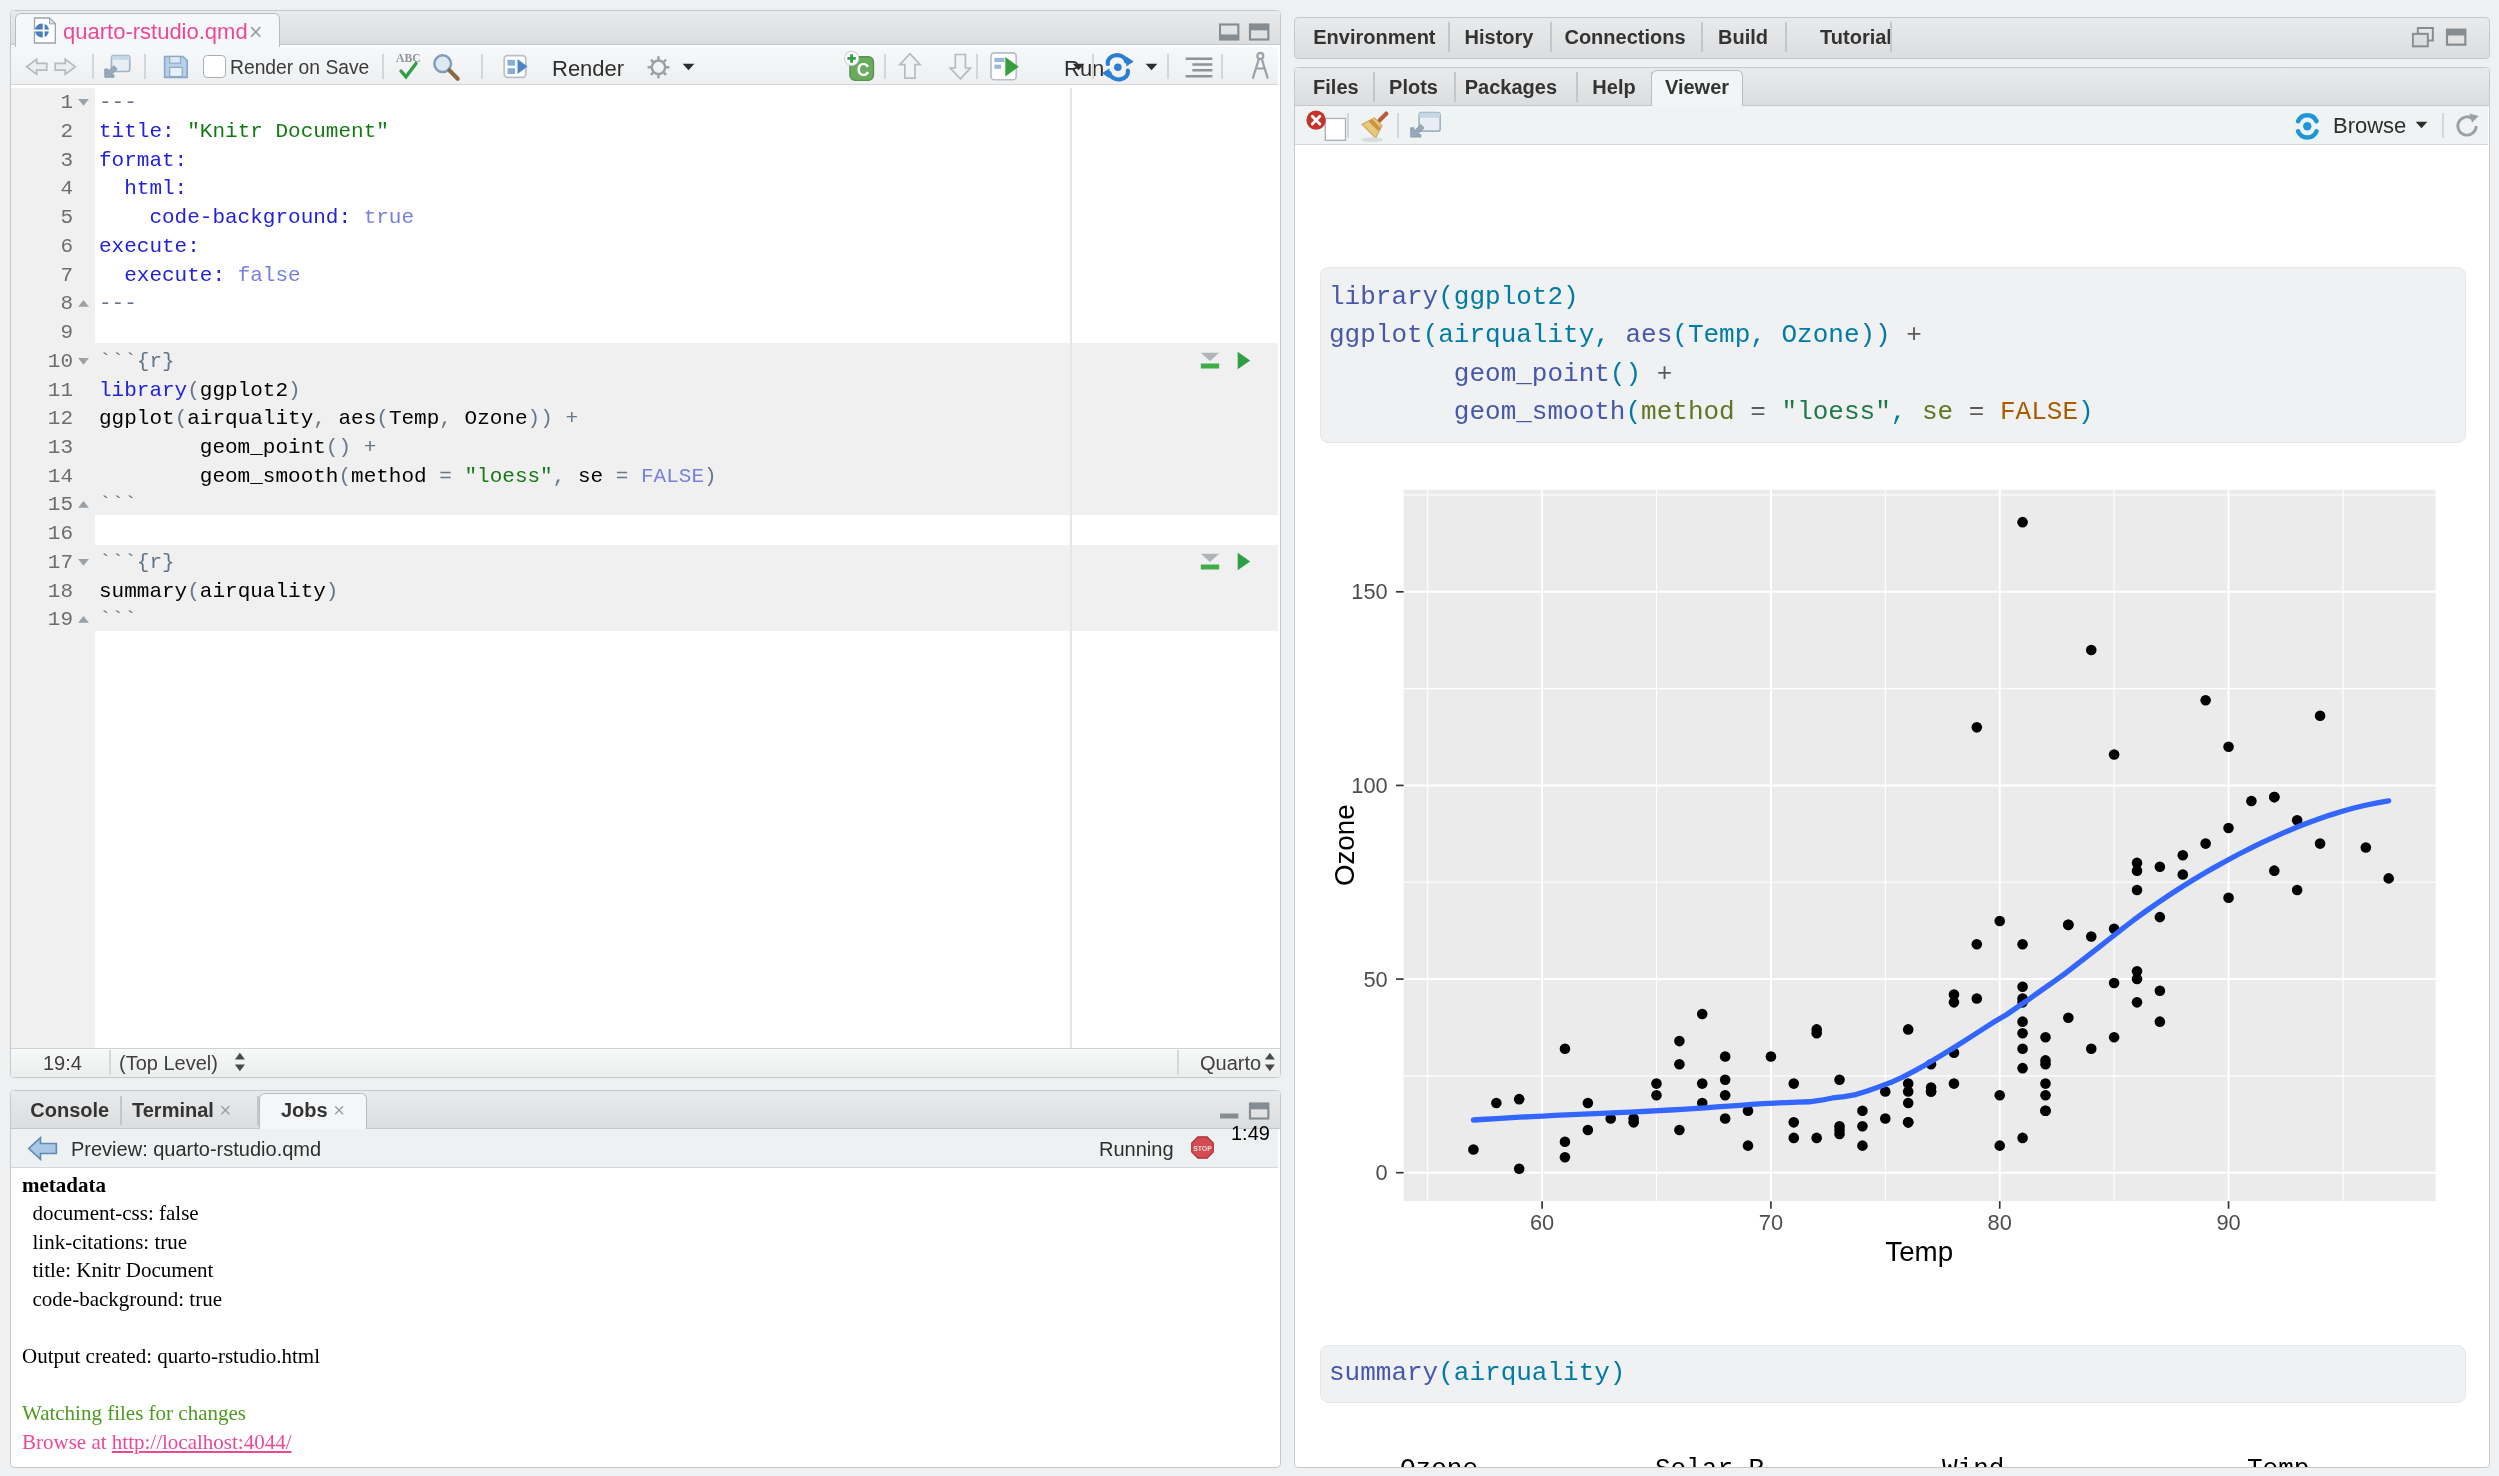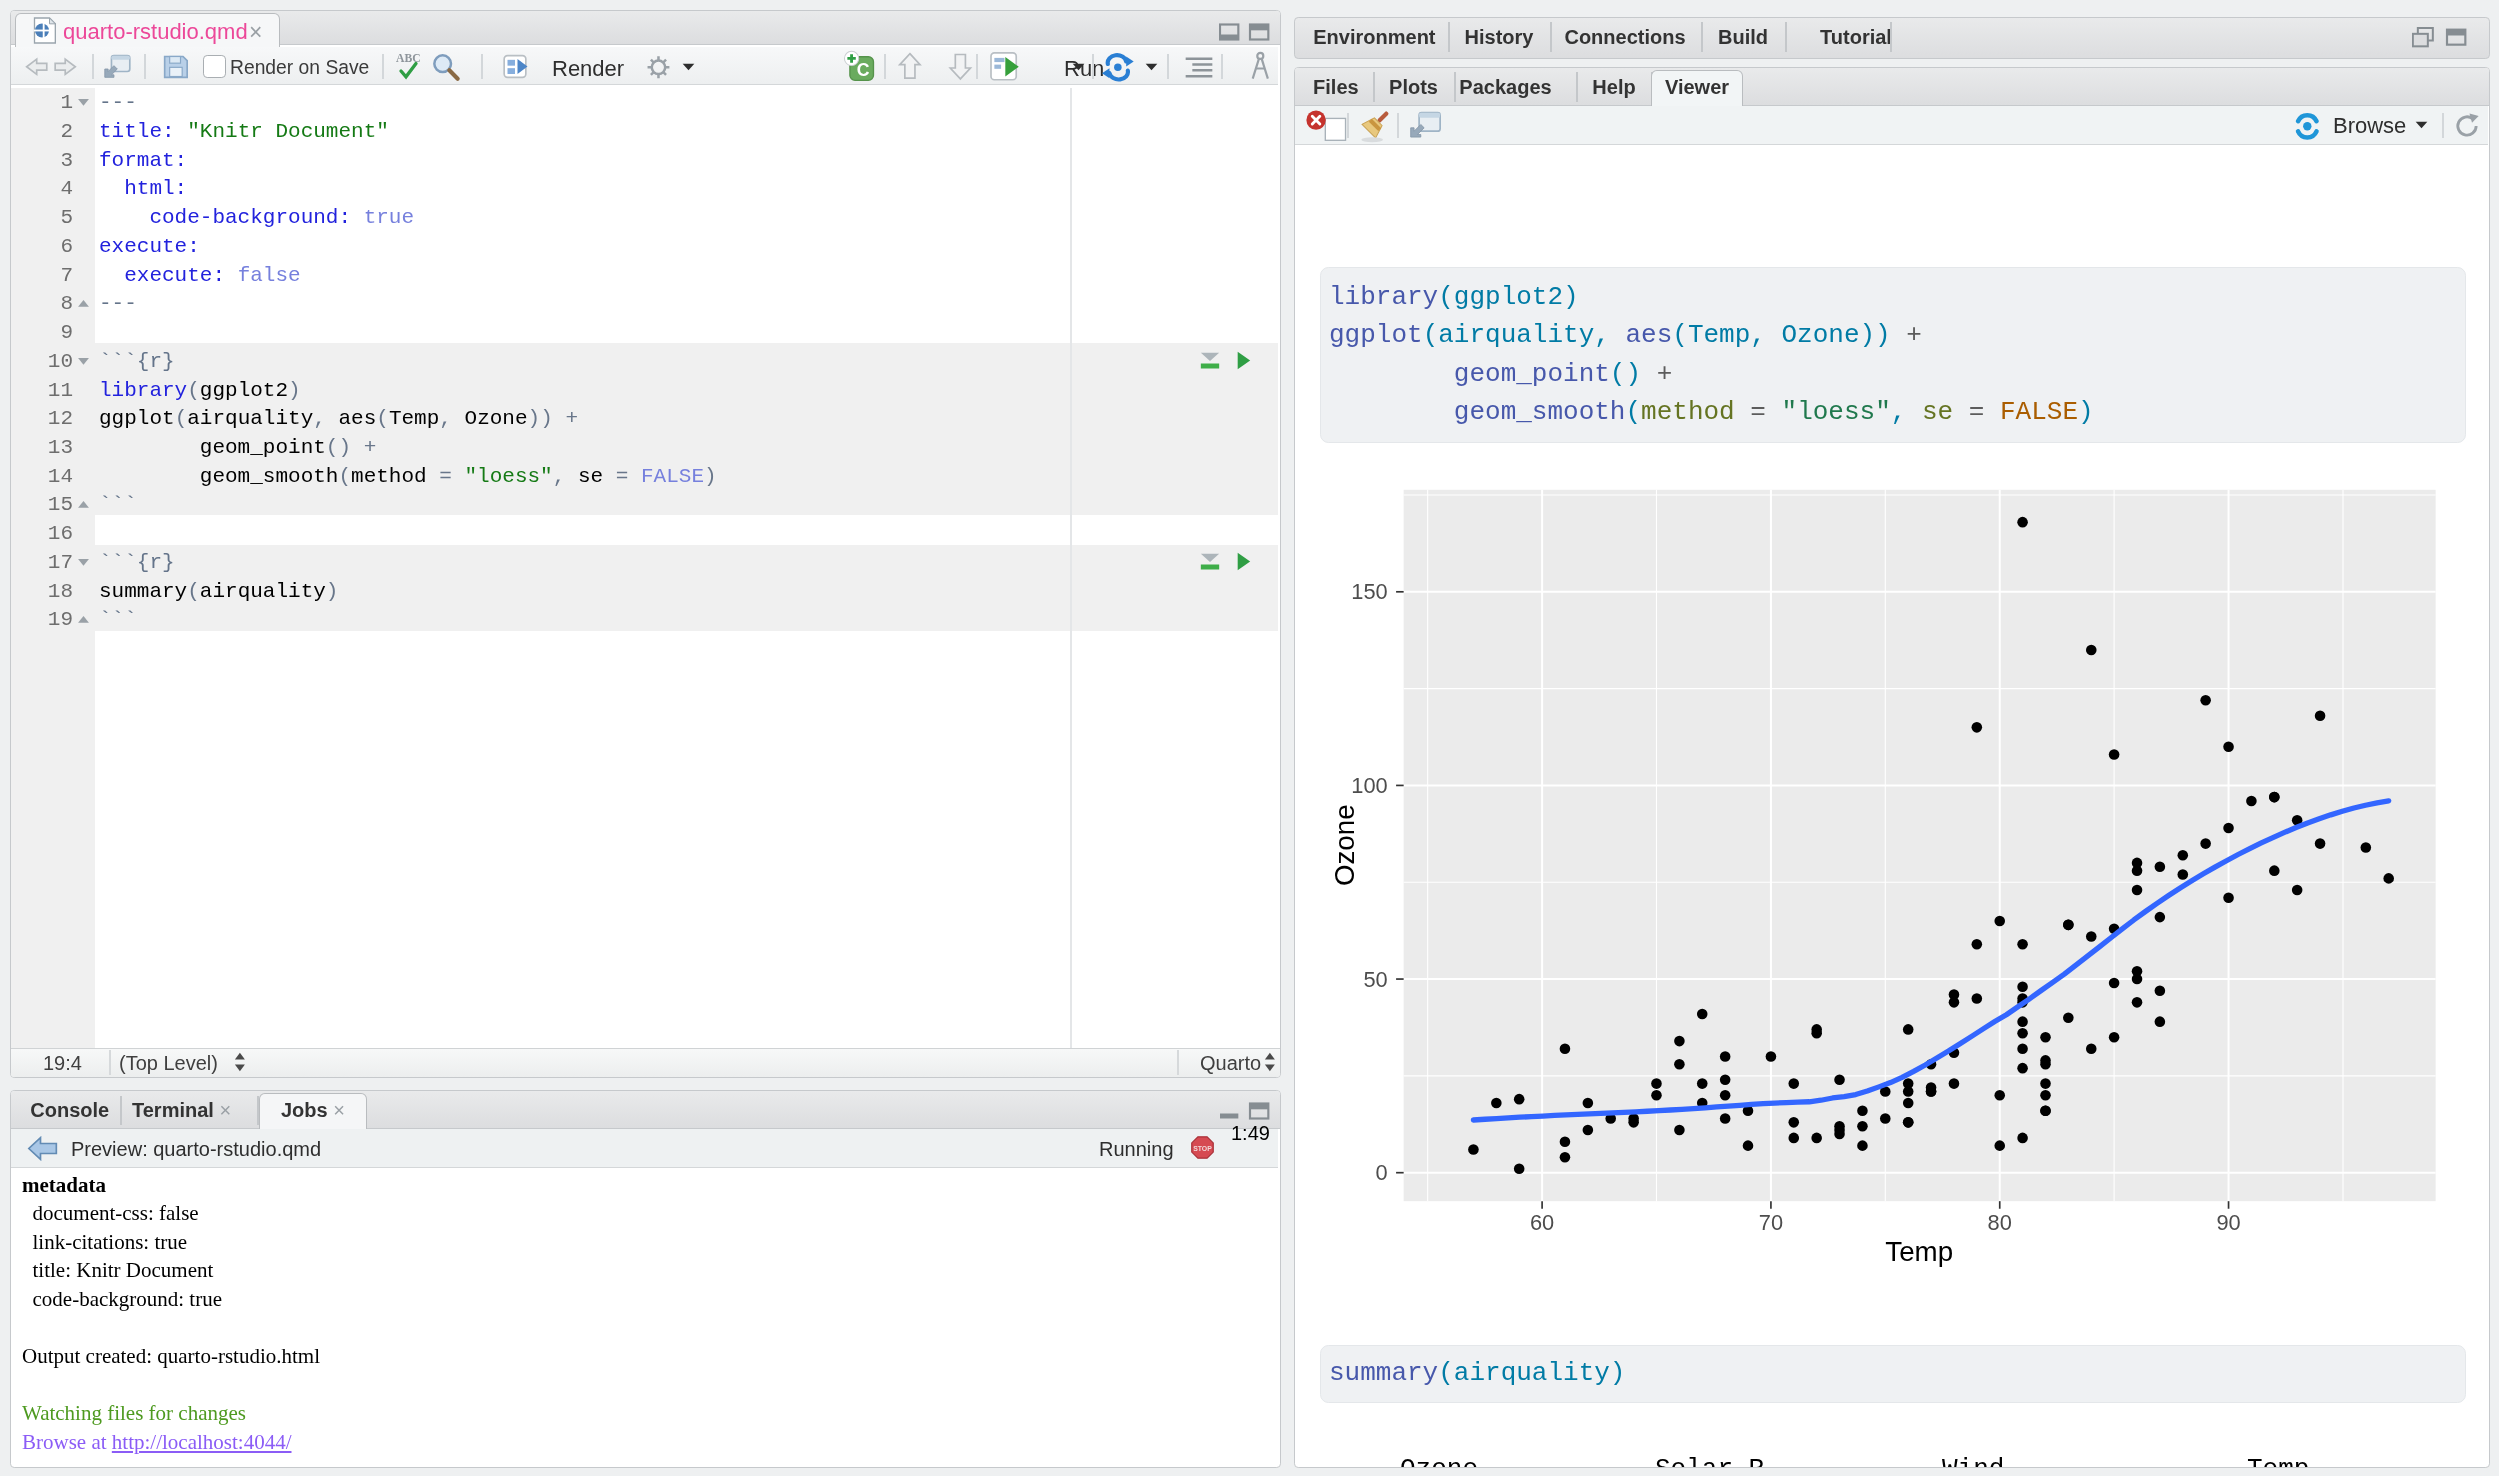--- a/index.html
+++ b/index.html
@@ -252,21 +252,21 @@
 <text x="15" y="19.5" font-size="9" font-weight="bold" fill="#f2d7d9" text-anchor="middle" font-family="Liberation Sans">STOP</text>
 </svg>
 <div class="a" style="left:1220px;top:31px;font-size:20px;color:#000000">1:49</div>
 <div class="out" style="top:80px;line-height:28.6px;"><b>metadata</b></div>
 <div class="out" style="top:108px;line-height:28.6px;">  document-css: false</div>
 <div class="out" style="top:137px;line-height:28.6px;">  link-citations: true</div>
 <div class="out" style="top:165px;line-height:28.6px;">  title: Knitr Document</div>
 <div class="out" style="top:194px;line-height:28.6px;">  code-background: true</div>
 <div class="out" style="top:251px;line-height:28.6px;">Output created: quarto-rstudio.html</div>
 <div class="out" style="top:308px;line-height:28.6px;"><span style="color:#4e9a20">Watching files for changes</span></div>
-<div class="out" style="top:337px;line-height:28.6px;"><span style="color:#8b5cf6">Browse at <span style="text-decoration:underline">http://localhost:4044/</span></span></div>
+<div class="out" style="top:337px;line-height:28.6px;"><span style="color:#ec4899">Browse at <span style="text-decoration:underline">http://localhost:4044/</span></span></div>
 </div>
 <div class="pane" style="left:1294px;top:17px;width:1196px;height:42px;background:linear-gradient(#e9eaeb,#dcdddf)">
 <div class="tab" style="left:5.9px;width:147px;top:7.6px;font-size:20px;text-align:center">Environment</div>
 <div class="sep" style="left:153px;top:4.2px;height:30px"></div>
 <div class="tab" style="left:153px;width:102px;top:7.6px;font-size:20px;text-align:center">History</div>
 <div class="sep" style="left:255px;top:4.2px;height:30px"></div>
 <div class="tab" style="left:255px;width:150px;top:7.6px;font-size:20px;text-align:center">Connections</div>
 <div class="sep" style="left:406px;top:4.2px;height:30px"></div>
 <div class="tab" style="left:406px;width:84px;top:7.6px;font-size:20px;text-align:center">Build</div>
 <div class="sep" style="left:490px;top:4.2px;height:30px"></div>
@@ -278,21 +278,21 @@
 <rect x="42" y="3" width="22" height="18" fill="none" stroke="#868d92" stroke-width="2.6"></rect>
 <rect x="42" y="3" width="22" height="7" fill="#868d92"></rect>
 </svg>
 </div>
 <div class="pane" style="left:1294px;top:67px;width:1196px;height:1401px">
 <div class="tabbar" style="height:38px;background:linear-gradient(#e9eaeb,#dcdddf);border-bottom:1.7px solid #c6c9cc"></div>
 <div class="tab" style="left:3.4px;width:75px;top:7.6px;font-size:20px;text-align:center">Files</div>
 <div class="sep" style="left:78px;top:4.2px;height:30px"></div>
 <div class="tab" style="left:78px;width:81px;top:7.6px;font-size:20px;text-align:center">Plots</div>
 <div class="sep" style="left:159px;top:4.2px;height:30px"></div>
-<div class="tab" style="left:159px;width:103px;top:7.6px;font-size:20px;text-align:center">Packages</div>
+<div class="tab" style="left:159px;width:103px;top:7.6px;font-size:20px;text-align:right">Packages</div>
 <div class="sep" style="left:281px;top:4.2px;height:30px"></div>
 <div class="tab" style="left:281px;width:76px;top:7.6px;font-size:20px;text-align:center">Help</div>
 <div class="sep" style="left:356px;top:4.2px;height:30px"></div>
 <div class="a" style="left:356px;top:1.7px;width:92px;height:38px;background:#f2f5f6;border:1.7px solid #b9bcbf;border-bottom:none;border-radius:5.9px 5.9px 0 0"></div>
 <div class="tab" style="left:356px;width:92px;top:7.6px;font-size:20px;text-align:center">Viewer</div>
 <div class="a" style="left:0;top:38px;width:1193px;height:39px;background:#f0f3f4;border-bottom:1.7px solid #d4d7d9"></div>
 <svg class="a" style="left:10px;top:42px" width="44" height="32" viewBox="0 0 52 38">
 <rect x="24" y="10" width="24" height="26" fill="#fff" stroke="#a9b2b9" stroke-width="1.6"></rect>
 <circle cx="13" cy="12" r="11.5" fill="#c5332e"></circle>
 <path d="M8.5 7.5 L17.5 16.5 M17.5 7.5 L8.5 16.5" stroke="#fff" stroke-width="3.4" stroke-linecap="round"></path>

